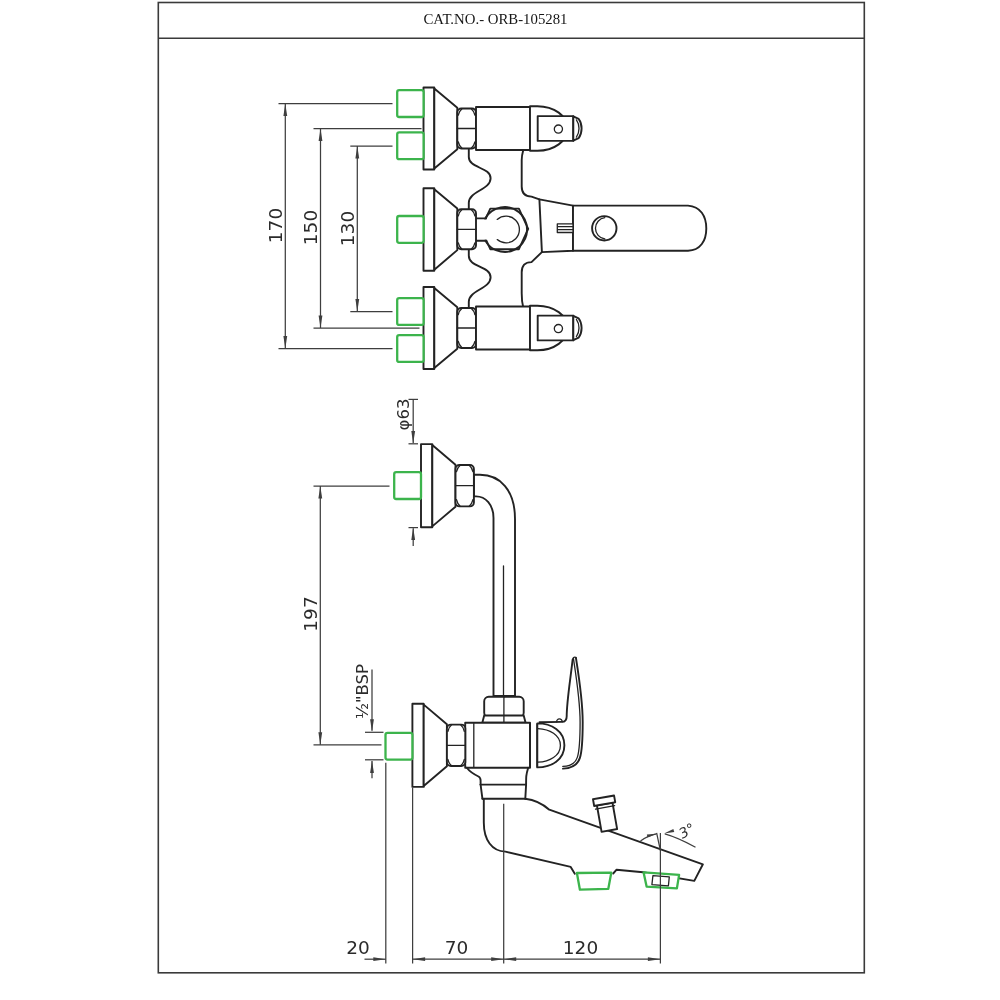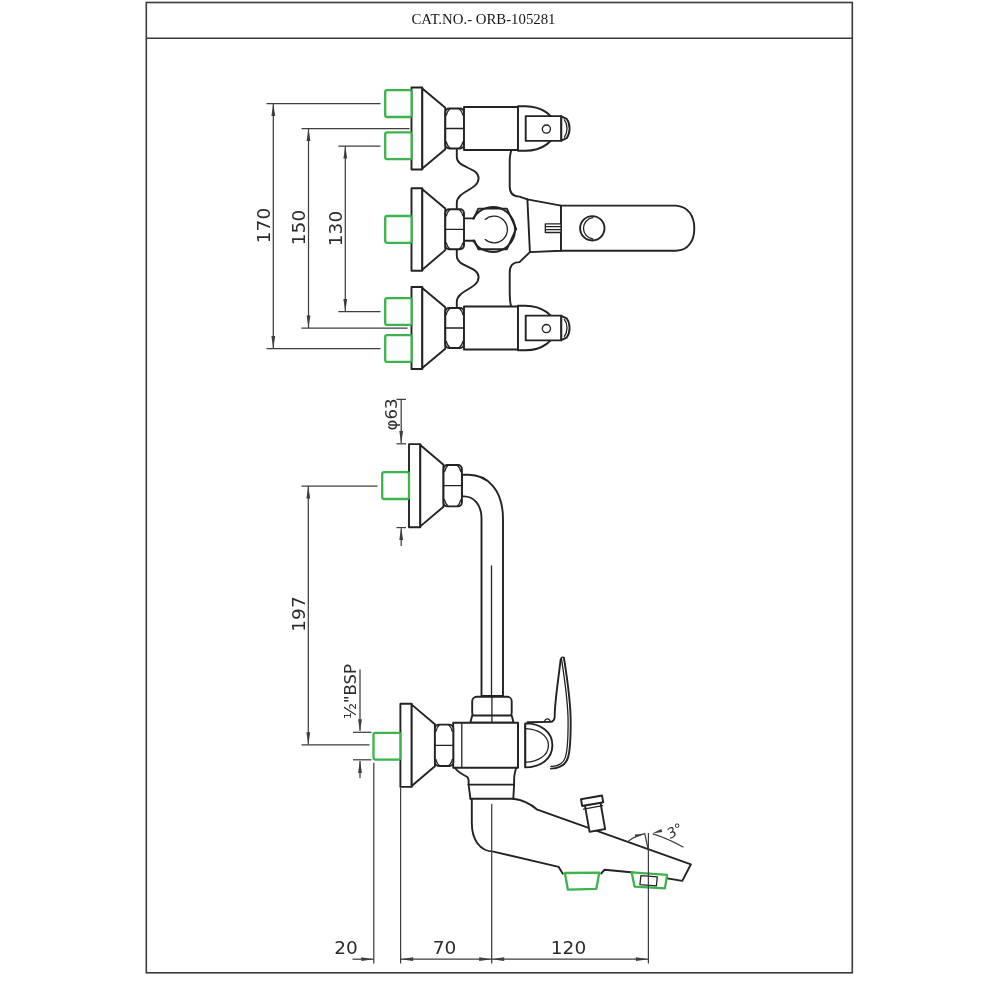--- a/index.html
+++ b/index.html
@@ -1,17 +1,17 @@
 <!DOCTYPE html>
 <html style="--green: #3cb44c; --line: #232323; --dim: #3e3e3e; --dimtext: #2b2b2b;"><head>
 <meta charset="utf-8">
 <style>
   html,body{margin:0;padding:0;background:#ffffff;}
   .page{position:relative;width:910px;height:1000px;background:#fff;overflow:hidden;
-        font-family:"DejaVu Sans","Liberation Sans",sans-serif;}
+        font-family:"DejaVu Sans","Liberation Sans",sans-serif;padding-left:12px;}
   svg{display:block}
   .outline{fill:none;stroke:var(--line);stroke-width:1.9;stroke-linejoin:round;stroke-linecap:round;}
   .outline-thin{fill:none;stroke:var(--line);stroke-width:1.3;stroke-linejoin:round;stroke-linecap:round;}
   .white{fill:#ffffff;stroke:var(--line);stroke-width:1.9;stroke-linejoin:round;}
   .white-thin{fill:#ffffff;stroke:var(--line);stroke-width:1.3;stroke-linejoin:round;}
   .green{fill:#ffffff;stroke:var(--green);stroke-width:2.3;stroke-linejoin:round;}
   .dim{fill:none;stroke:var(--dim);stroke-width:1.25;stroke-linecap:butt;}
   .arrow{fill:var(--dim);stroke:none;}
   .dimtext{fill:var(--dimtext);font-size:18.5px;font-family:"DejaVu Sans","Liberation Sans",sans-serif;}
   .dimtext-s{fill:var(--dimtext);font-size:16.5px;font-family:"DejaVu Sans","Liberation Sans",sans-serif;}

